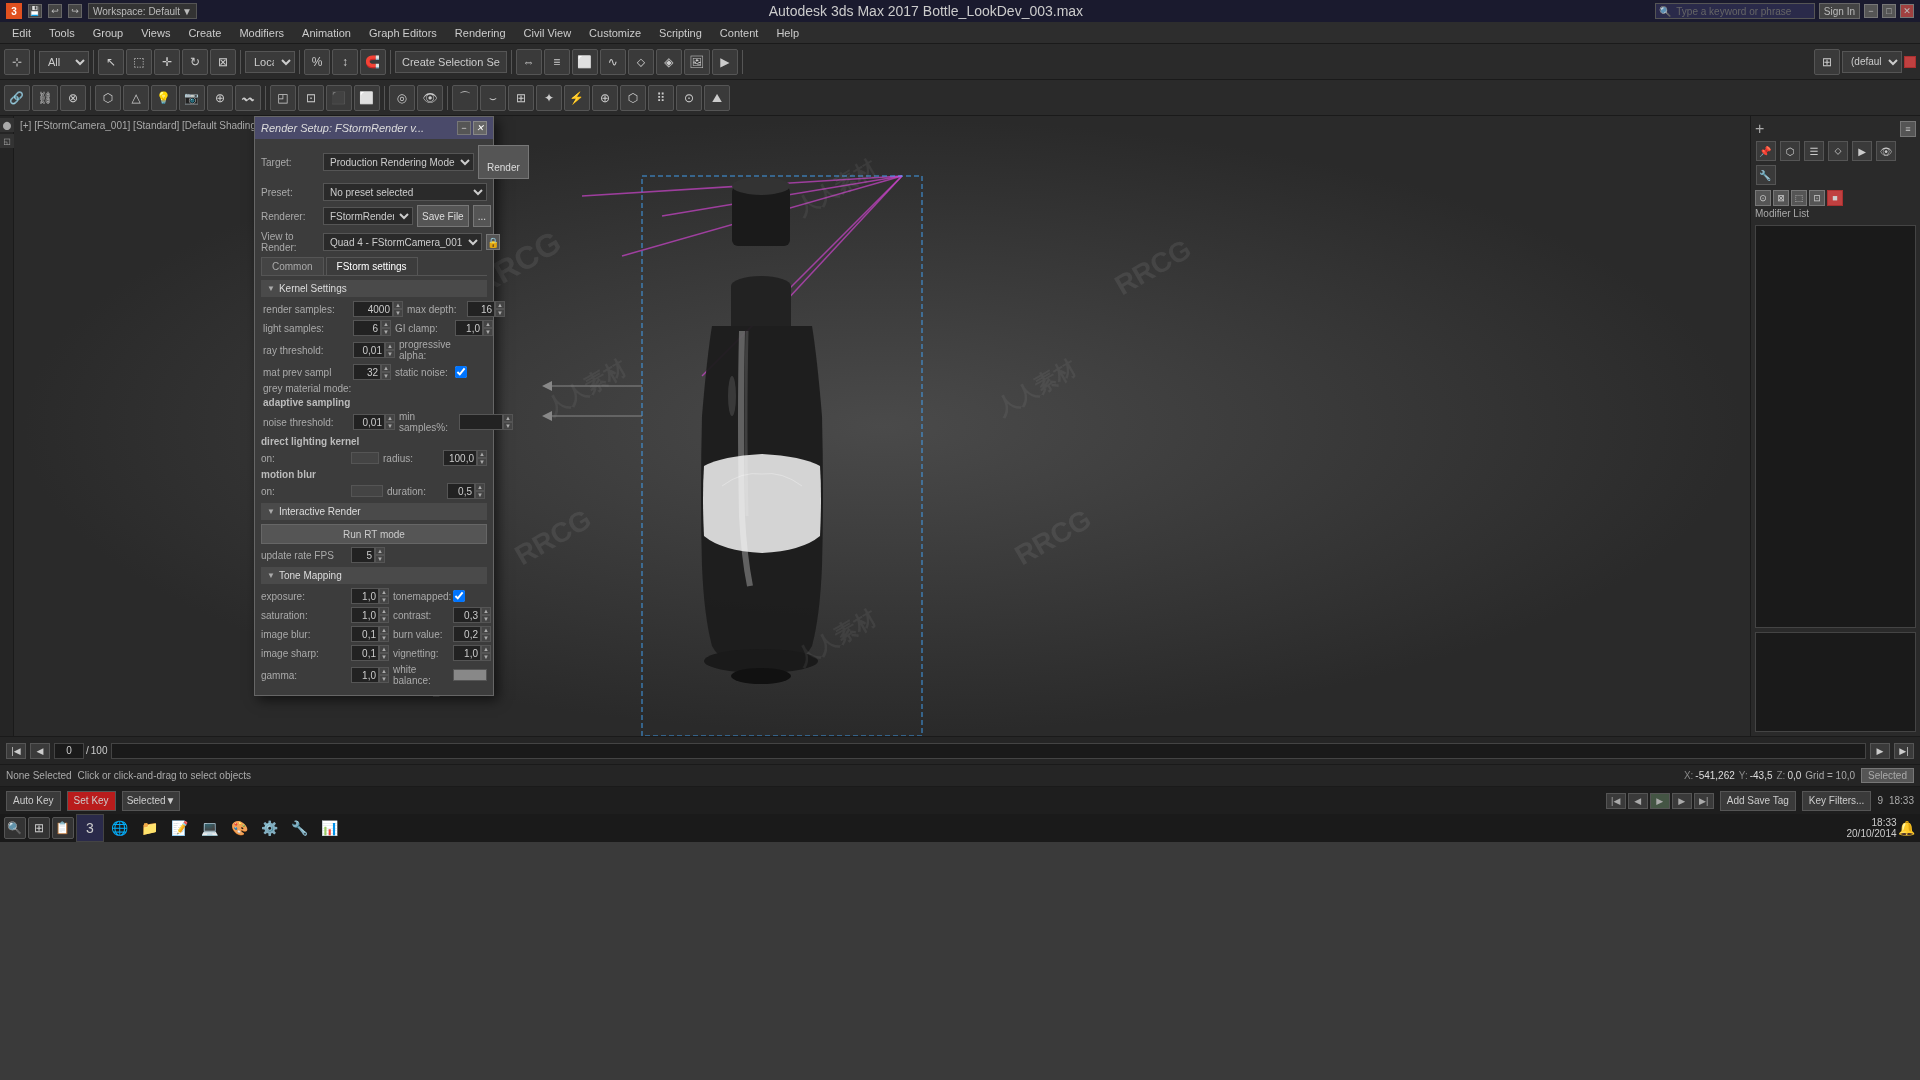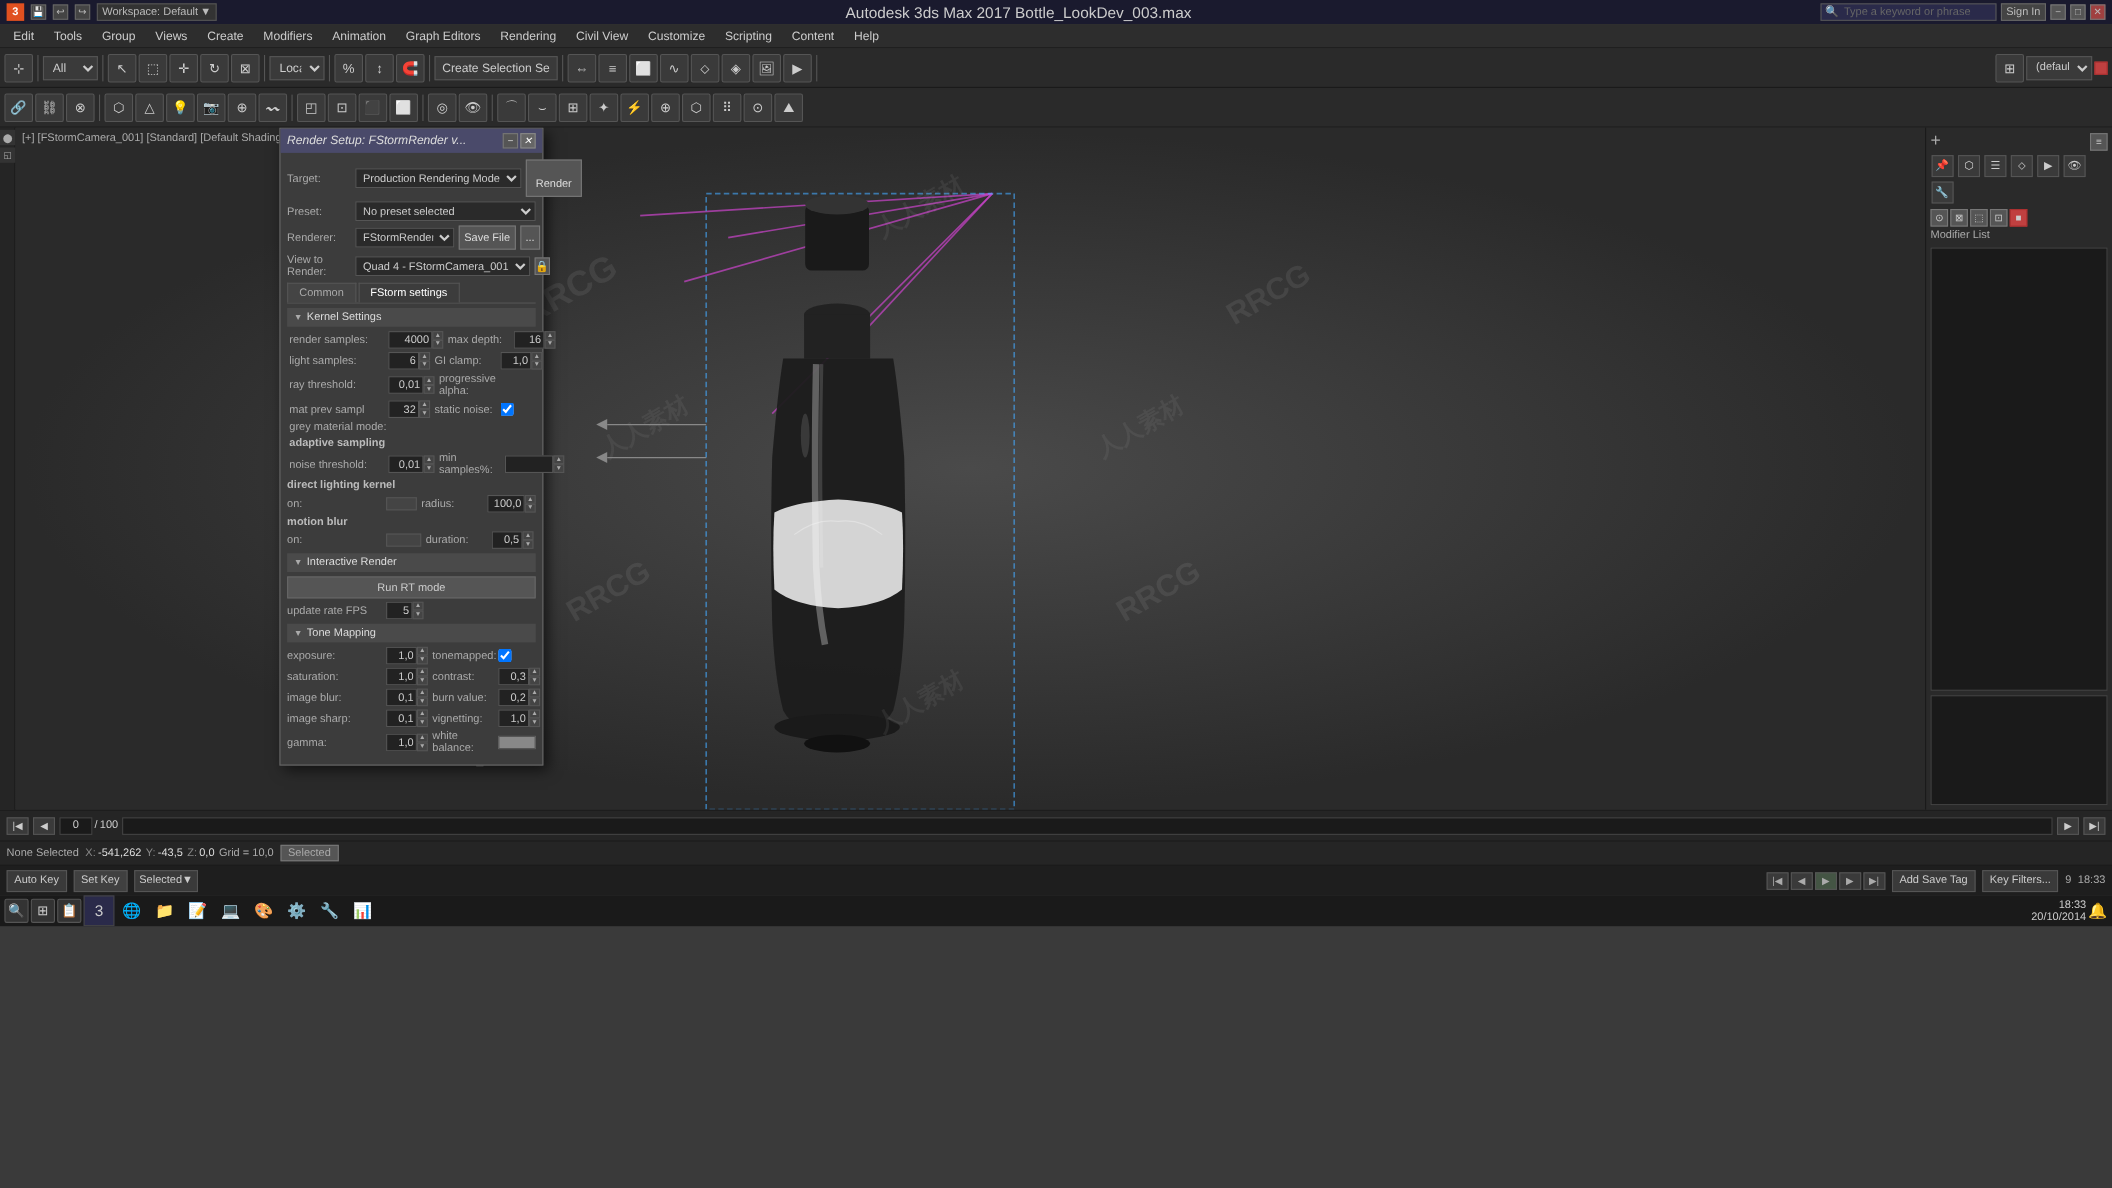--- a/index.html
+++ b/index.html
@@ -825,41 +825,42 @@
   </div>
   <div id="timeline-track" style="flex:1;"></div>
   <div class="tl-btn">▶</div>
   <div class="tl-btn">▶|</div>
 </div>
 
 <div id="status-bar">
   <div style="display:flex;align-items:center;gap:4px;">
     <span>None Selected</span>
   </div>
+  <div id="status-bar-msg">Click or click-and-drag to select objects</div>
   <div class="bb-coords">
     <div class="bb-coord">
       <span class="bb-coord-label">X:</span>
       <span class="bb-coord-val">-541,262</span>
     </div>
     <div class="bb-coord">
       <span class="bb-coord-label">Y:</span>
       <span class="bb-coord-val">-43,5</span>
     </div>
     <div class="bb-coord">
       <span class="bb-coord-label">Z:</span>
       <span class="bb-coord-val">0,0</span>
     </div>
     <div class="bb-grid">Grid = 10,0</div>
   </div>
   <span style="background:#555;padding:1px 6px;border:1px solid #777;font-size:10px;">Selected</span>
 </div>
 
 <div id="bottom-bar">
   <button style="height:20px;background:#3a3a3a;border:1px solid #555;color:#ccc;font-size:10px;padding:0 6px;cursor:pointer;">Auto Key</button>
-  <button style="height:20px;background:#404040;border:1px solid #555;color:#ccc;font-size:10px;padding:0 6px;cursor:pointer;">Set Key</button>
+  <button style="height:20px;background:#b91c1c;border:1px solid #555;color:#ccc;font-size:10px;padding:0 6px;cursor:pointer;">Set Key</button>
   <div style="height:20px;background:#3a3a3a;border:1px solid #555;color:#ccc;font-size:10px;padding:0 4px;display:flex;align-items:center;cursor:pointer;">
     <span>Selected</span>
     <span>▼</span>
   </div>
   <div style="flex:1;"></div>
   <div style="display:flex;gap:2px;align-items:center;">
     <div class="tl-btn">|◀</div>
     <div class="tl-btn">◀</div>
     <div class="tl-btn" style="background:#445544;">▶</div>
     <div class="tl-btn">▶</div>

